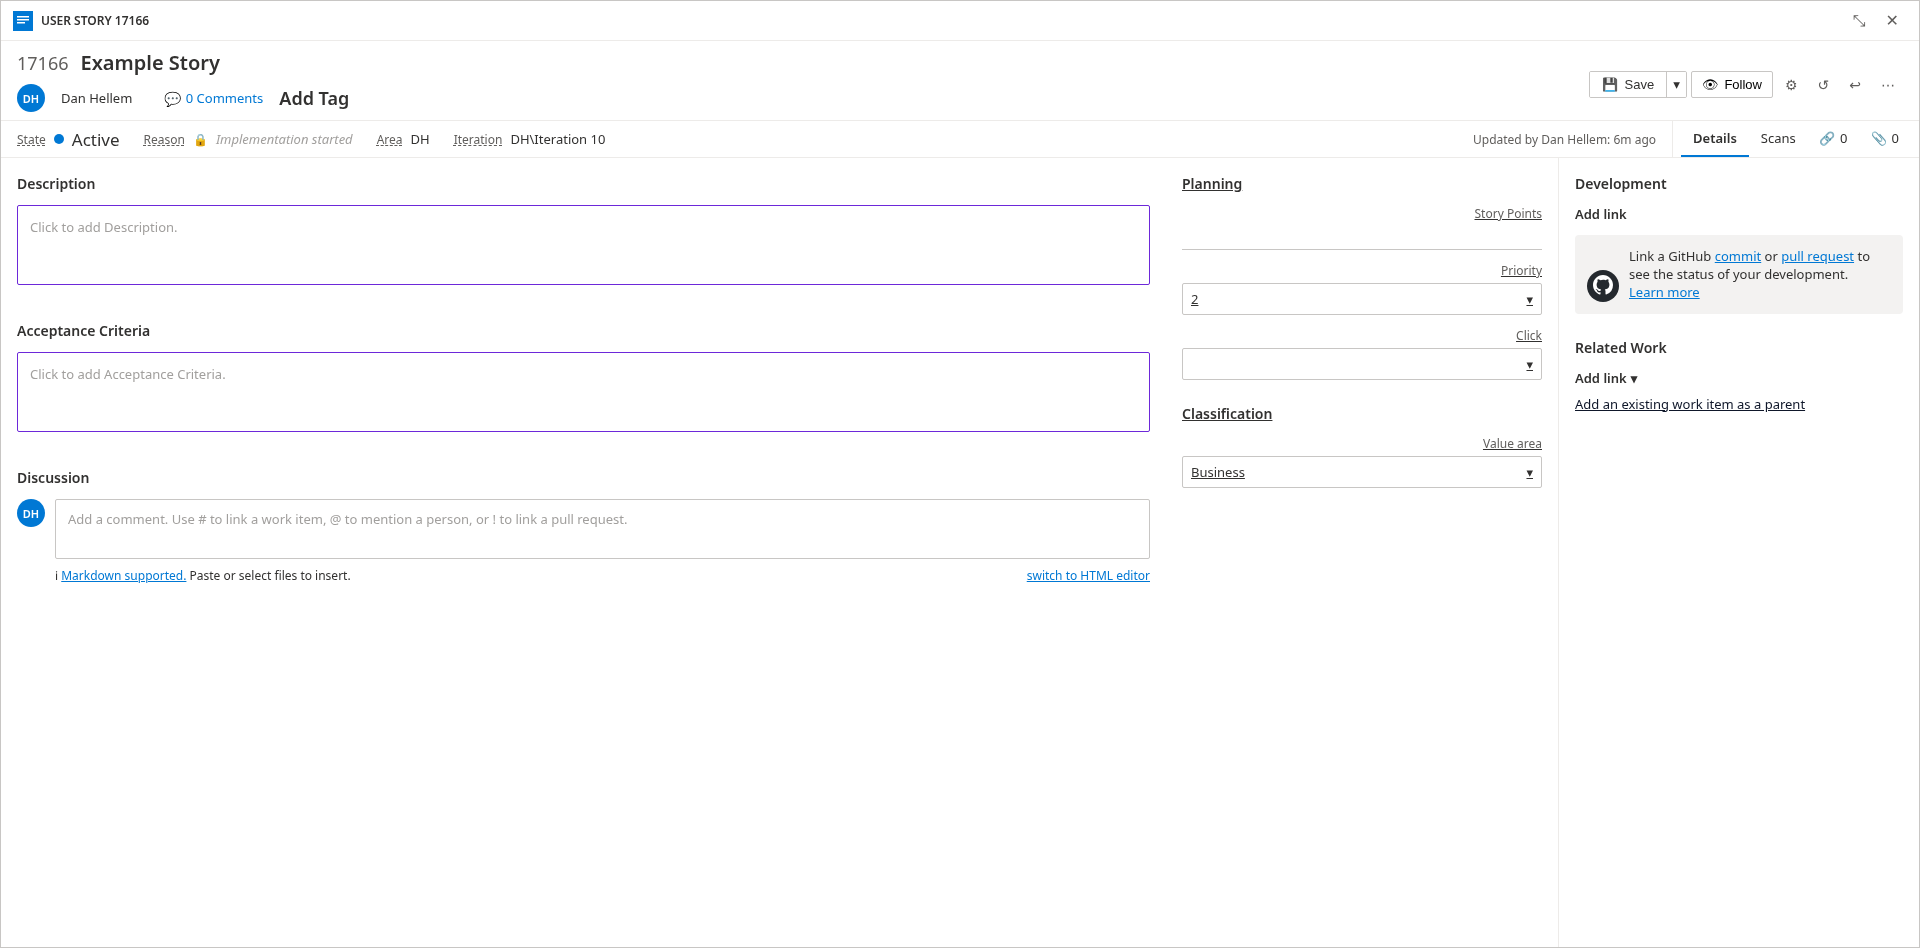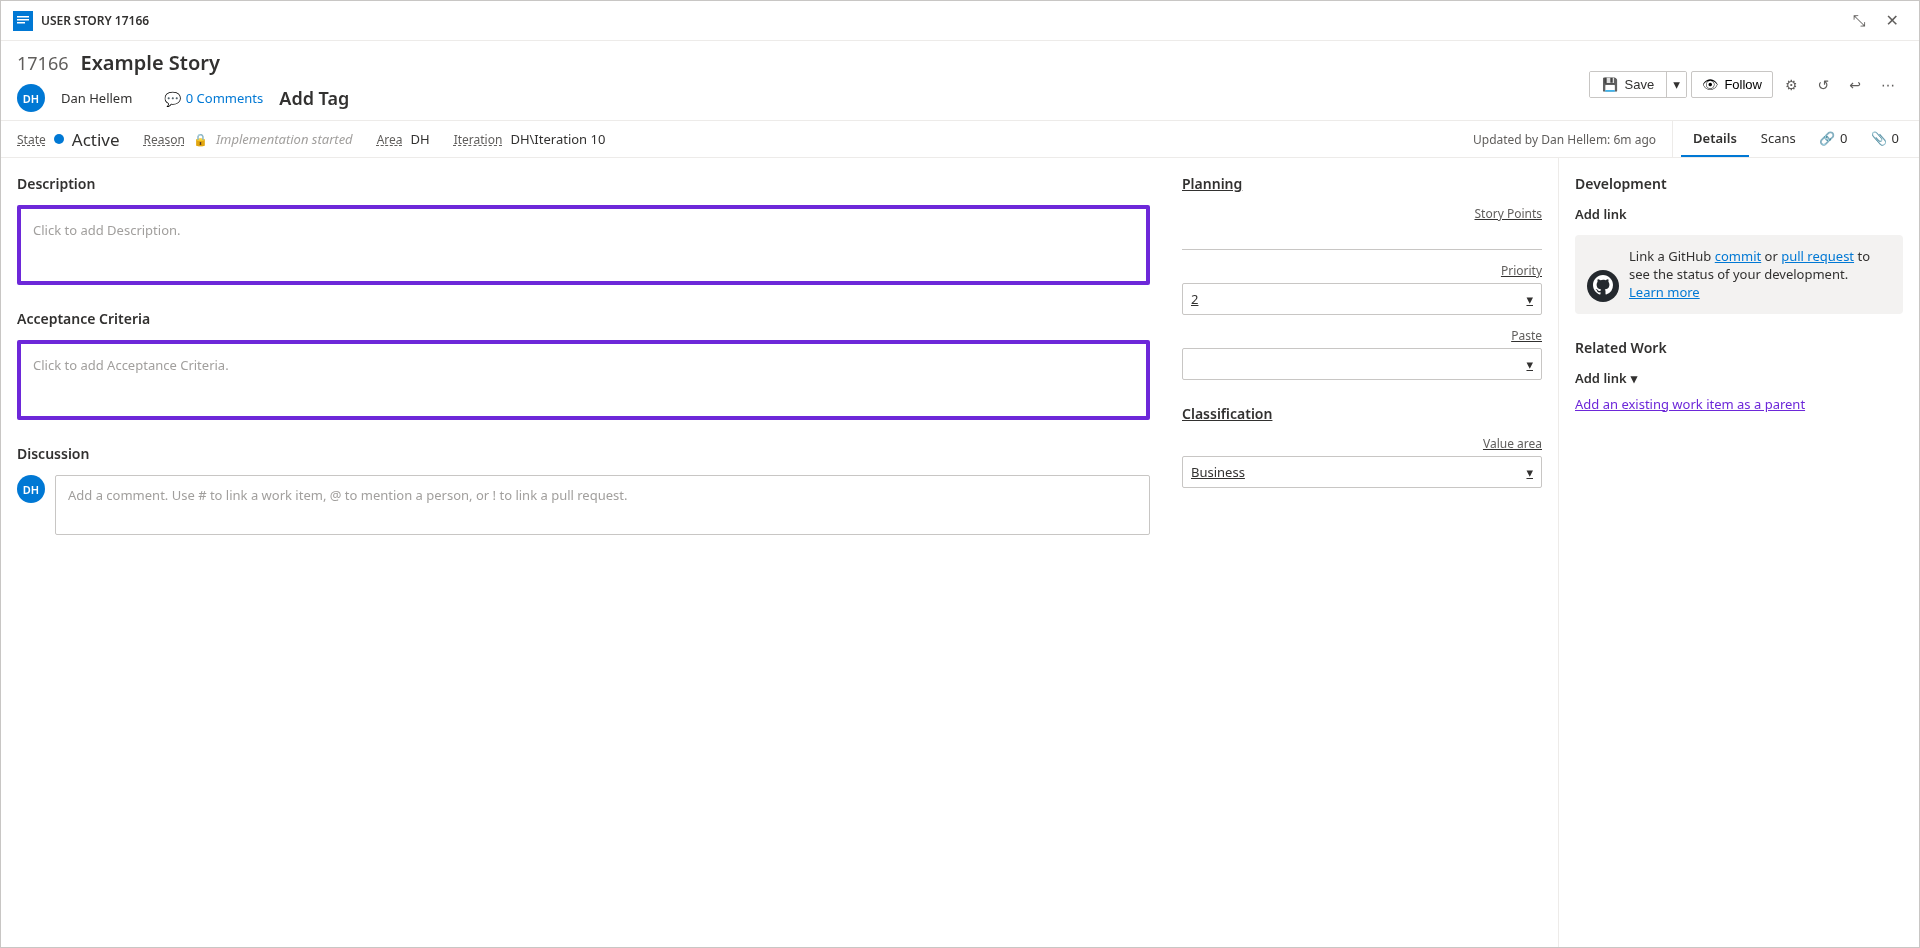--- a/index.html
+++ b/index.html
@@ -45,21 +45,21 @@
     .tab-with-count { display: flex; align-items: center; gap: 4px; }
 
     
     .wi-body { display: flex; flex: 1; overflow: hidden; }
     .wi-main { flex: 1; padding: 16px; overflow-y: auto; border-right: 1px solid #edebe9; display: flex; gap: 32px; }
     .wi-left { flex: 1; }
     .wi-right { width: 360px; flex-shrink: 0; text-decoration: underline; }
 
     
     .section-title { font-size: 14px; font-weight: 600; color: #323130; margin-bottom: 12px; }
-    .text-area-placeholder { border: 4px solid #6d28d9; border-radius: 2px; padding: 12px; min-height: 80px; color: #a19f9d; font-size: 13px; cursor: text; margin-bottom: 24px; }
+    .text-area-placeholder { border: 1px solid #6d28d9; border-radius: 2px; padding: 12px; min-height: 80px; color: #a19f9d; font-size: 13px; cursor: text; margin-bottom: 36px; }
     .section { margin-bottom: 24px; }
 
     
     .field-row { margin-bottom: 12px; }
     .field-name { font-size: 12px; color: #605e5c; margin-bottom: 4px; text-align: right; }
     .field-input { border: none; border-bottom: 1px solid #c8c6c4; padding: 4px 0; width: 100%; font-size: 13px; color: #323130; background: none; }
     .field-select { display: flex; align-items: center; border: 1px solid #c8c6c4; padding: 6px 8px; border-radius: 2px; justify-content: space-between; cursor: pointer; }
     .field-select-value { font-size: 13px; color: #323130; }
 
     
@@ -69,21 +69,21 @@
 
     
     .dev-add-link { color: #323130; font-size: 13px; font-weight: 600; margin-bottom: 12px; cursor: pointer; }
     .github-card { display: flex; align-items: flex-end; gap: 10px; background: #f3f2f1; border-radius: 4px; padding: 12px; }
     .github-icon { width: 32px; height: 32px; flex-shrink: 0; }
     .github-text { font-size: 13px; color: #323130; line-height: 1.4; }
     .github-link { color: #0078d4; text-decoration: underline; cursor: pointer; }
 
     
     .related-add-link { display: flex; align-items: center; gap: 4px; color: #323130; font-size: 13px; font-weight: 600; cursor: pointer; margin-bottom: 8px; }
-    .related-link { color: #6d28d9; text-decoration: underline; cursor: pointer; font-size: 13px; }
+    .related-link { color: #0f172a; text-decoration: underline; cursor: pointer; font-size: 13px; }
 
     
     .discussion-row { display: flex; gap: 10px; align-items: flex-start; }
     .comment-input { flex: 1; border: 1px solid #c8c6c4; border-radius: 2px; padding: 10px 12px; font-size: 13px; color: #a19f9d; min-height: 60px; cursor: text; }
     .comment-footer { margin-top: 8px; font-size: 12px; color: #323130; display: flex; justify-content: space-between; align-items: center; }
     .markdown-link { color: #0078d4; text-decoration: underline; cursor: pointer; }
     .html-editor-link { color: #0078d4; text-decoration: underline; cursor: pointer; }
 
     
     .header-lower { display: flex; align-items: stretch; border-bottom: 1px solid #edebe9; }
@@ -203,20 +203,28 @@
           <div class="section-title">Acceptance Criteria</div>
           <div class="text-area-placeholder">Click to add Acceptance Criteria.</div>
         </div>
 
         <div class="section">
           <div class="section-title">Discussion</div>
           <div class="discussion-row">
             <div class="avatar">DH</div>
             <div style="flex:1;">
               <div class="comment-input">Add a comment. Use # to link a work item, @ to mention a person, or ! to link a pull request.</div>
+              <div class="comment-footer">
+                <span>
+                  <span>ℹ</span>
+                  <a class="markdown-link">Markdown supported.</a>
+                  <span> Paste or select files to insert.</span>
+                </span>
+                <a class="html-editor-link">switch to HTML editor</a>
+              </div>
             </div>
           </div>
         </div>
       </div>
 
       <div class="wi-right">
 
         <div class="section">
           <div class="section-title">Planning</div>
           <div class="field-row">
@@ -224,21 +232,21 @@
             <input class="field-input" type="text" value="" style="">
           </div>
           <div class="field-row">
             <div class="field-name">Priority</div>
             <div class="field-select">
               <span class="field-select-value">2</span>
               <span>▾</span>
             </div>
           </div>
           <div class="field-row">
-            <div class="field-name">Paste</div>
+            <div class="field-name">Click</div>
             <div class="field-select">
               <span class="field-select-value"></span>
               <span>▾</span>
             </div>
           </div>
         </div>
 
         <div class="section">
           <div class="section-title">Classification</div>
           <div class="field-row">

